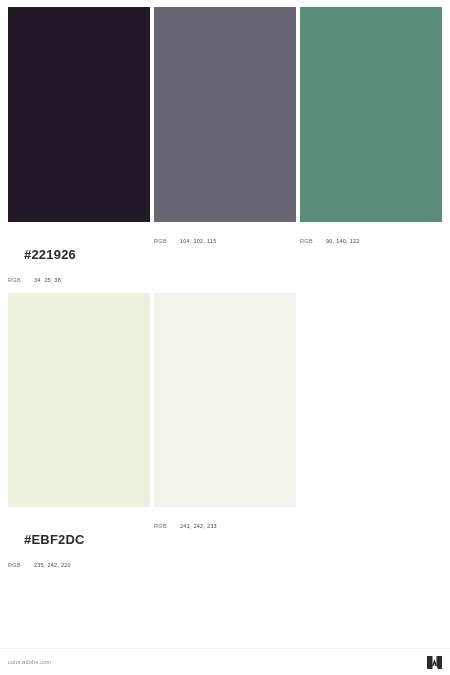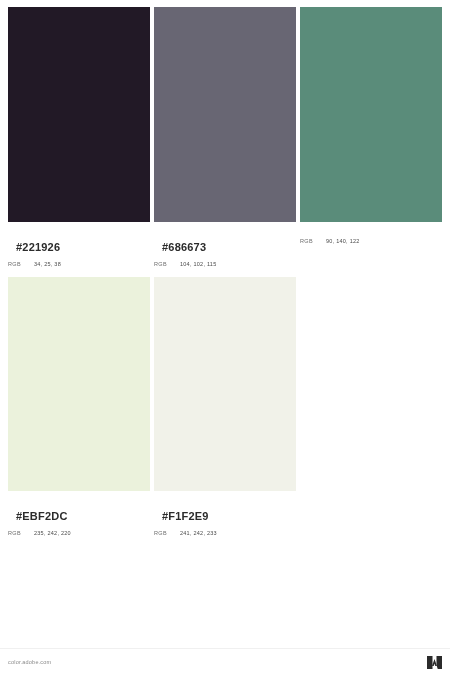--- a/index.html
+++ b/index.html
@@ -55,26 +55,26 @@
   }
   .row-2 .swatch-chip {
     height: 214px;
   }
 
   .swatch-info {
     padding-top: 11px;
   }
 
   .swatch-hex {
-    font-size: 11px;
+    font-size: 13px;
     font-weight: bold;
     color: #2b2b2b;
     letter-spacing: 0.2px;
     line-height: 12px;
-    margin: 8px;
+    margin: 16px;
   }
 
   .swatch-rgb-line {
     display: flex;
     align-items: baseline;
     margin-top: 5px;
   }
 
   .swatch-rgb-label {
     font-size: 5.5px;
@@ -130,21 +130,20 @@
         <div class="swatch-rgb-line">
           <span class="swatch-rgb-label">RGB</span>
           <span class="swatch-rgb-value">34, 25, 38</span>
         </div>
       </div>
     </div>
 
     <div class="swatch-cell">
       <div class="swatch-chip" style="background-color: rgb(104, 102, 115);"></div>
       <div class="swatch-info">
-        <div class="swatch-hex">#686673</div>
         <div class="swatch-rgb-line">
           <span class="swatch-rgb-label">RGB</span>
           <span class="swatch-rgb-value">104, 102, 115</span>
         </div>
       </div>
     </div>
 
     <div class="swatch-cell">
       <div class="swatch-chip" style="background-color: rgb(90, 140, 122);"></div>
       <div class="swatch-info">
@@ -166,21 +165,20 @@
         <div class="swatch-rgb-line">
           <span class="swatch-rgb-label">RGB</span>
           <span class="swatch-rgb-value">235, 242, 220</span>
         </div>
       </div>
     </div>
 
     <div class="swatch-cell">
       <div class="swatch-chip" style="background-color: rgb(241, 242, 233);"></div>
       <div class="swatch-info">
-        <div class="swatch-hex">#F1F2E9</div>
         <div class="swatch-rgb-line">
           <span class="swatch-rgb-label">RGB</span>
           <span class="swatch-rgb-value">241, 242, 233</span>
         </div>
       </div>
     </div>
 
     <div class="swatch-cell"></div>
 
   </div>

